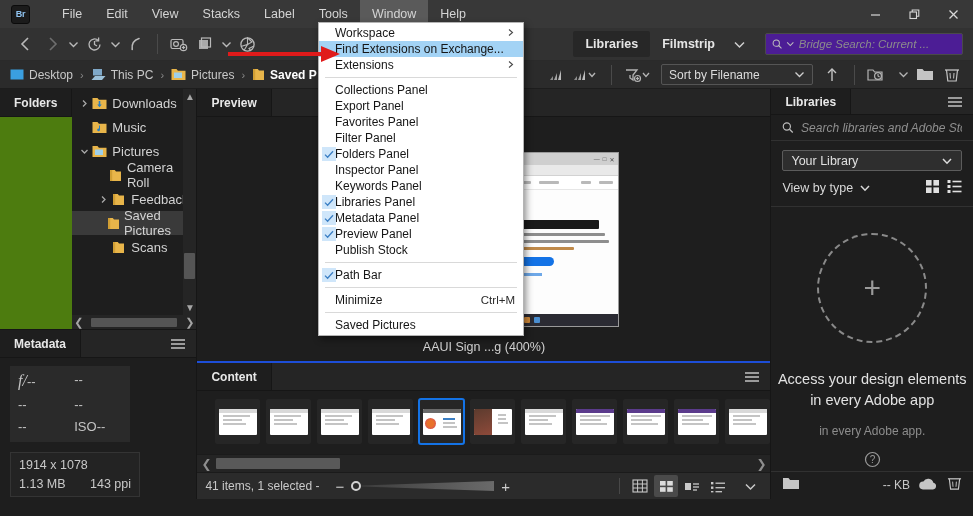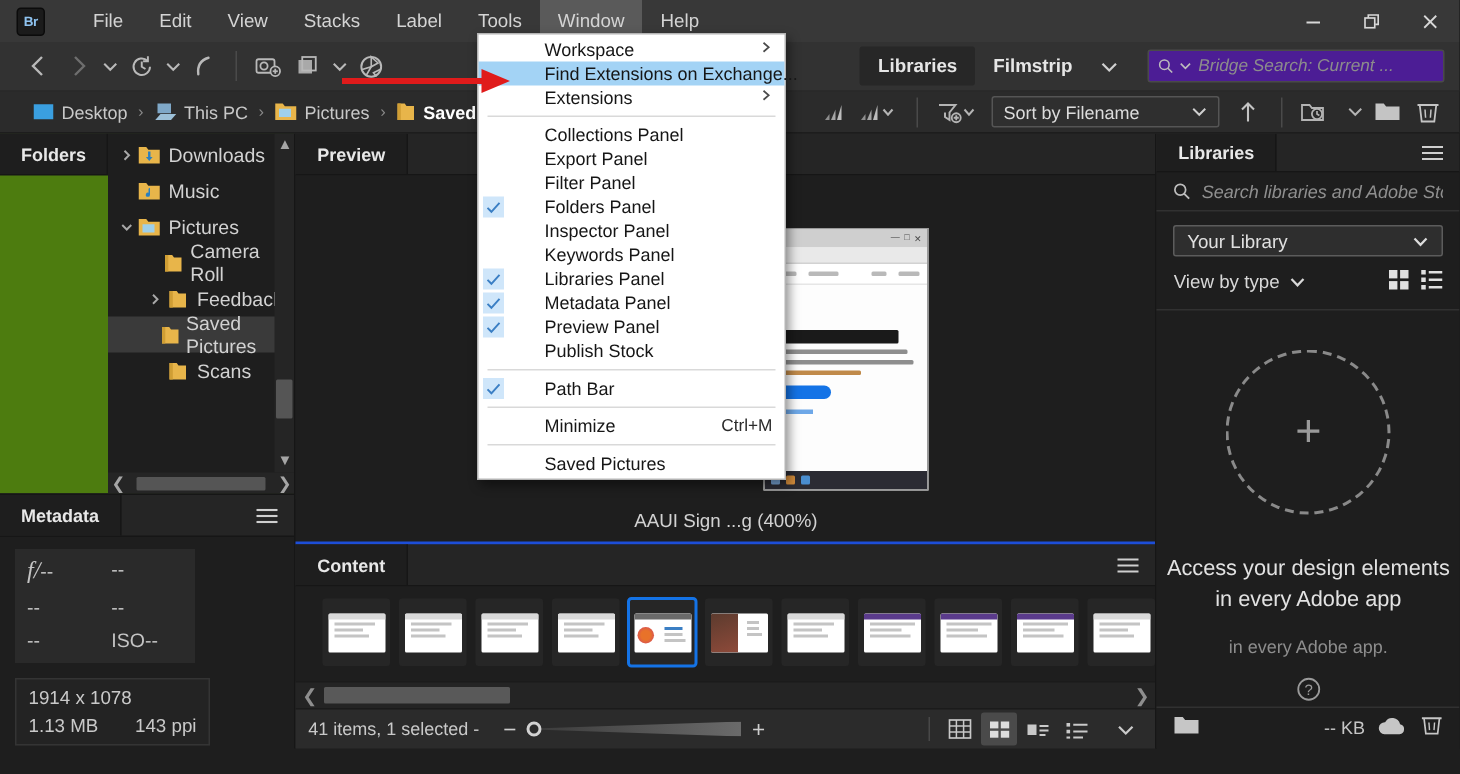--- a/index.html
+++ b/index.html
@@ -65,21 +65,21 @@
   .searchbox input {
     background:transparent; border:0; outline:0; color:#8c8c8c;
     font-family:"Liberation Sans", sans-serif; font-size:11.5px;
     width:100%; font-style:italic;
   }
   .searchbox input::placeholder { color:#8c8c8c; font-style:italic; }
 
   
   .pathbar {
     height:28px; background:#2b2b2b; display:flex; align-items:center;
-    padding-left:22px; border-bottom:1px solid #1d1d1d; position:relative;
+    padding-left:10px; border-bottom:1px solid #1d1d1d; position:relative;
   }
   .crumb { display:flex; align-items:center; gap:5px; font-size:12px; color:#c8c8c8; }
   .crumb.cur { font-weight:bold; color:#ffffff; }
   .crumb-sep { color:#8a8a8a; margin:0 7px; font-size:11px; }
   .pb-right { margin-left:auto; display:flex; align-items:center; gap:3px; padding-right:9px; }
   .pb-ic { width:24px; height:22px; display:flex; align-items:center; justify-content:center; color:#b4b4b4; }
   .sortsel {
     height:21px; background:#2f2f2f; border:1px solid #555; border-radius:2px;
     display:flex; align-items:center; padding:0 7px; gap:18px;
     font-size:12px; color:#dcdcdc; margin:0 4px;
@@ -235,21 +235,21 @@
   .lib-foot .kb { margin-left:auto; font-size:12px; color:#c6c6c6; }
 
   
   .dropdown {
     position:absolute; left:318px; top:22px; width:206px;
     background:#ffffff; border:1px solid #b4b4b4;
     box-shadow:2px 3px 7px rgba(0,0,0,.45); z-index:50; padding:2px 0 2px 0;
   }
   .mi {
     height:16px; display:flex; align-items:center; font-size:12px;
-    color:#161616; padding-left:44px; padding-right:8px; position:relative;
+    color:#161616; padding-left:16px; padding-right:8px; position:relative;
     white-space:nowrap;
   }
   .mi.hl { background:#a3d3f5; }
   .mi .sub { margin-left:auto; color:#4a4a4a; font-size:10px; }
   .mi .accel { margin-left:auto; color:#2b2b2b; font-size:11.5px; }
   .mi .chk {
     position:absolute; left:3px; top:1px; width:14px; height:14px;
     background:#cfe6fa; display:flex; align-items:center; justify-content:center;
     color:#3b7fc4; font-size:10px;
   }
@@ -940,20 +940,23 @@
         </svg></span>
     </div>
     <div class="mdiv"></div>
     <div class="mi">
       <span>Collections Panel</span>
     </div>
     <div class="mi">
       <span>Export Panel</span>
     </div>
     <div class="mi">
+      <span>Favorites Panel</span>
+    </div>
+    <div class="mi">
       <span>Filter Panel</span>
     </div>
     <div class="mi">
       <span class="chk">
         <svg width="10" height="9" viewBox="0 0 10 9">
           <polyline points="1,4.6 3.6,7.2 9,1.2" fill="none" stroke="#3b7fc4" stroke-width="1.3"></polyline>
         </svg>
       </span>
       <span>Folders Panel</span>
     </div>

